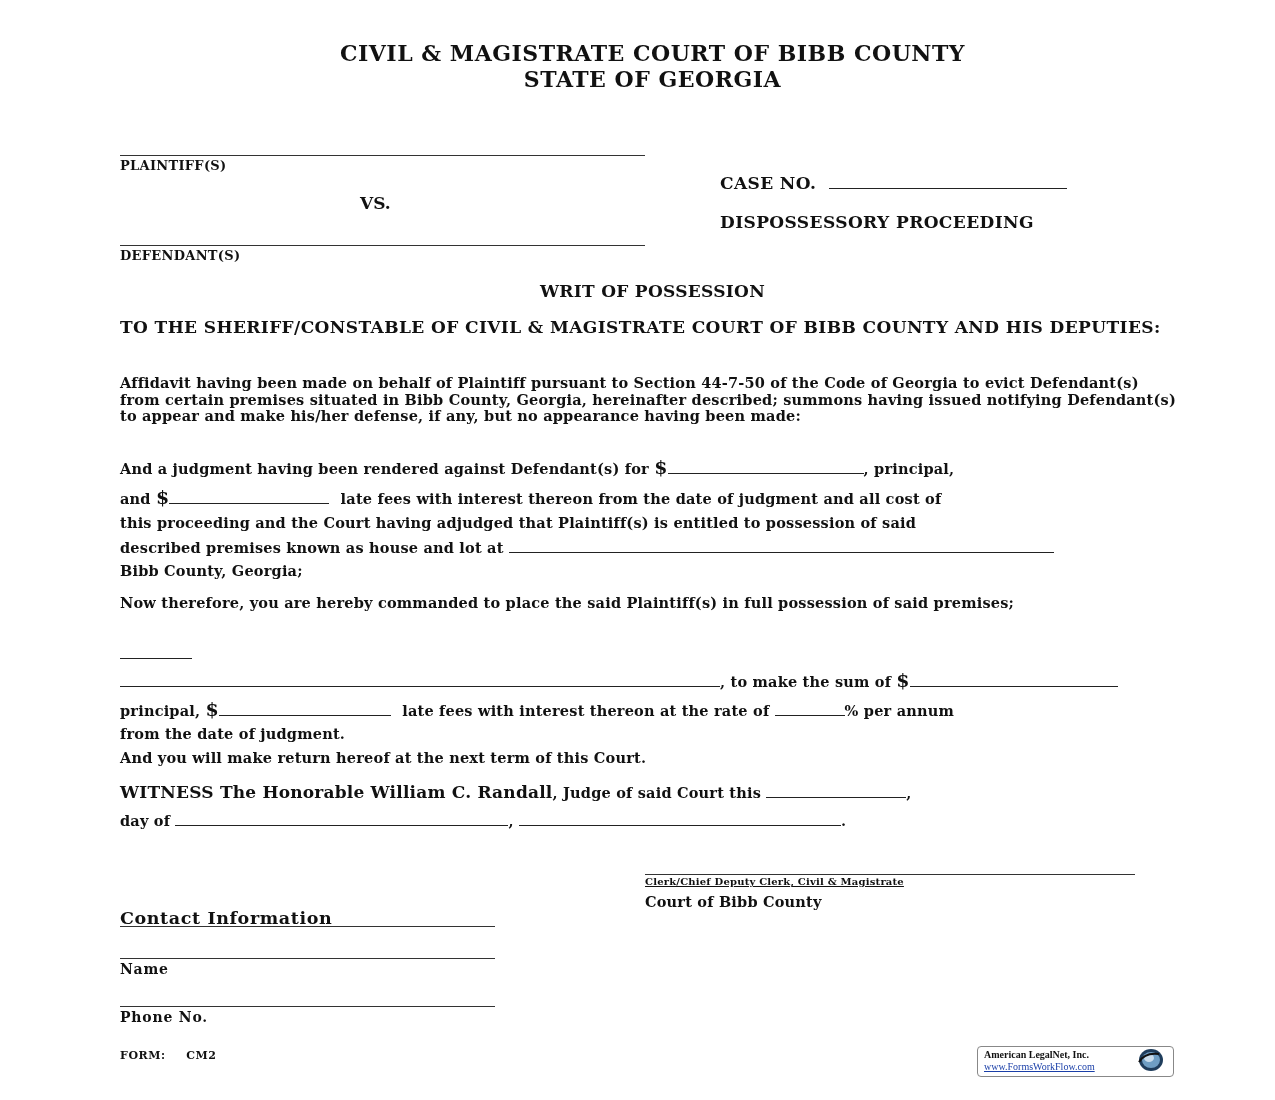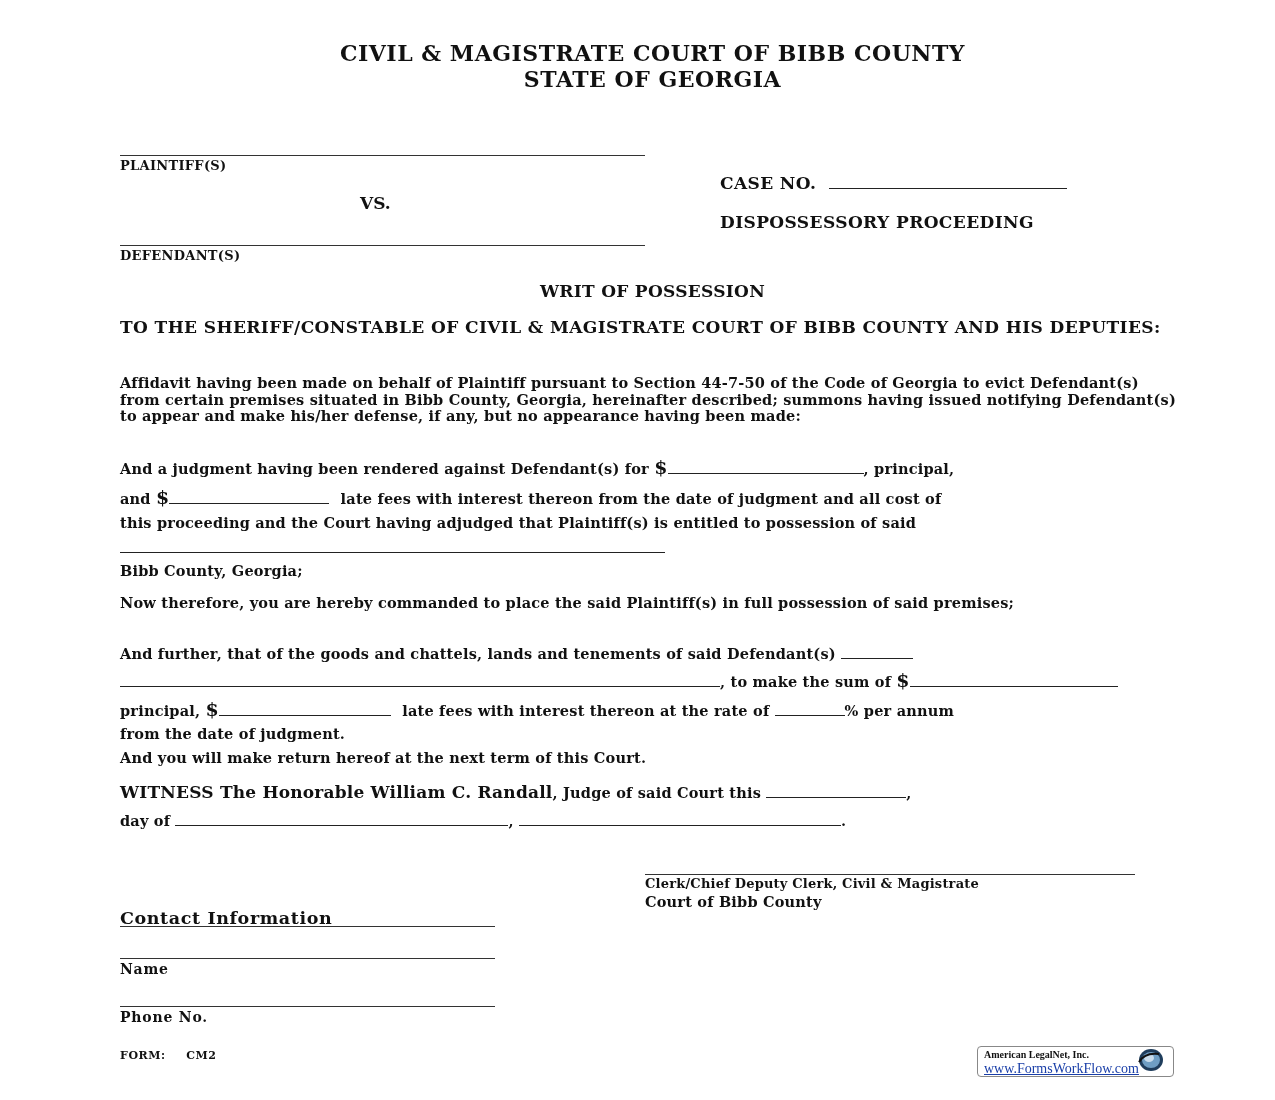--- a/index.html
+++ b/index.html
@@ -11,21 +11,21 @@
     .label { font-size: 13px; font-weight: bold; letter-spacing: 0.3px; }
     .hline { position: absolute; height: 0; border-top: 1.5px solid #333; }
     .para { left: 120px; width: 1062px; font-size: 14.5px; font-weight: bold; line-height: 16.5px; letter-spacing: 0.2px; }
     .line { left: 120px; font-size: 14.5px; font-weight: bold; white-space: nowrap; letter-spacing: 0.2px; }
     .blank { display: inline-block; border-bottom: 1.2px solid #222; height: 14px; vertical-align: baseline; }
     .dollar { font-size: 19px; font-weight: bold; }
     .heading2 { left: 120px; width: 1060px; font-size: 17px; font-weight: bold; line-height: 21px; letter-spacing: 0.4px; }
     .witness-big { font-size: 17px; font-weight: bold; }
     .logo-box { left: 977px; top: 1046px; width: 195px; height: 29px; border: 1px solid #888; border-radius: 4px; background: #fff; }
     .logo-name { left: 984px; top: 1049px; font-size: 10px; font-weight: bold; font-family: "Liberation Serif", serif; }
-    .logo-url { left: 984px; top: 1061px; font-size: 14px; color: #1a3fa8; text-decoration: underline; font-family: "Liberation Serif", serif; }
+    .logo-url { left: 984px; top: 1061px; font-size: 10px; color: #1a3fa8; text-decoration: underline; font-family: "Liberation Serif", serif; }
     .globe { left: 1135px; top: 1048px; width: 30px; height: 24px; }
   </style>
 </head>
 <body>
 
 <div class="abs title" style="top:40px;">CIVIL &amp; MAGISTRATE COURT OF BIBB COUNTY</div>
 <div class="abs title" style="top:66px;">STATE OF GEORGIA</div>
 
 <div class="hline" style="left:120px; top:155px; width:525px;"></div>
 <div class="abs label" style="left:120px; top:158px;">PLAINTIFF(S)</div>
@@ -49,28 +49,28 @@
   <span>And a judgment having been rendered against Defendant(s) for</span>
   <span class="dollar">$</span><span class="blank" style="width:196px;"></span><span>, principal,</span>
 </div>
 <div class="abs line" style="top:486px;">
   <span>and</span>
   <span class="dollar">$</span><span class="blank" style="width:160px;"></span>
   <span style="margin-left:6px;">late fees with interest thereon from the date of judgment and all cost of</span>
 </div>
 <div class="abs line" style="top:514px;">this proceeding and the Court having adjudged that Plaintiff(s) is entitled to possession of said</div>
 <div class="abs line" style="top:538px;">
+  <span>described premises known as house and lot at</span>
   <span class="blank" style="width:545px;"></span>
 </div>
 <div class="abs line" style="top:562px;">Bibb County, Georgia;</div>
 
 <div class="abs para" style="top:595px;">Now therefore, you are hereby commanded to place the said Plaintiff(s) in full possession of said premises;</div>
 
 <div class="abs line" style="top:644px;">
-  <span>And further, that of the goods and chattels, lands and tenements of said Defendant(s)</span>
   <span class="blank" style="width:72px;"></span>
 </div>
 <div class="abs line" style="top:669px;">
   <span class="blank" style="width:600px;"></span><span>, to make the sum of</span>
   <span class="dollar">$</span><span class="blank" style="width:208px;"></span>
 </div>
 <div class="abs line" style="top:698px;">
   <span>principal,</span>
   <span class="dollar">$</span><span class="blank" style="width:172px;"></span>
   <span style="margin-left:6px;">late fees with interest thereon at the rate of</span>
@@ -83,21 +83,21 @@
   <span class="witness-big">WITNESS The Honorable William C. Randall</span><span>, Judge of said Court this</span>
   <span class="blank" style="width:140px;"></span><span>,</span>
 </div>
 <div class="abs line" style="top:811px;">
   <span>day of</span>
   <span class="blank" style="width:333px;"></span><span>,</span>
   <span class="blank" style="width:322px;"></span><span>.</span>
 </div>
 
 <div class="hline" style="left:645px; top:874px; width:490px;"></div>
-<div class="abs b" style="left:645px; top:876px; font-size:13px; letter-spacing:0.2px;">Clerk/Chief Deputy Clerk, Civil &amp; Magistrate</div>
+<div class="abs b" style="left:645px; top:876px; font-size:10px; letter-spacing:0.2px;text-decoration:underline;">Clerk/Chief Deputy Clerk, Civil &amp; Magistrate</div>
 <div class="abs b" style="left:645px; top:893px; font-size:14.5px; letter-spacing:0.2px;">Court of Bibb County</div>
 
 <div class="abs b" style="left:120px; top:908px; font-size:17.5px; letter-spacing:0.6px;">Contact Information</div>
 <div class="hline" style="left:120px; top:926px; width:375px;"></div>
 <div class="hline" style="left:120px; top:958px; width:375px;"></div>
 <div class="abs label" style="left:120px; top:961px; font-size:14px; letter-spacing:0.8px;text-align:center;">Name</div>
 <div class="hline" style="left:120px; top:1006px; width:375px;"></div>
 <div class="abs label" style="left:120px; top:1009px; font-size:14px; letter-spacing:0.8px;">Phone No.</div>
 
 <div class="abs b" style="left:120px; top:1049px; font-size:11px; letter-spacing:0.6px; white-space:nowrap;">

